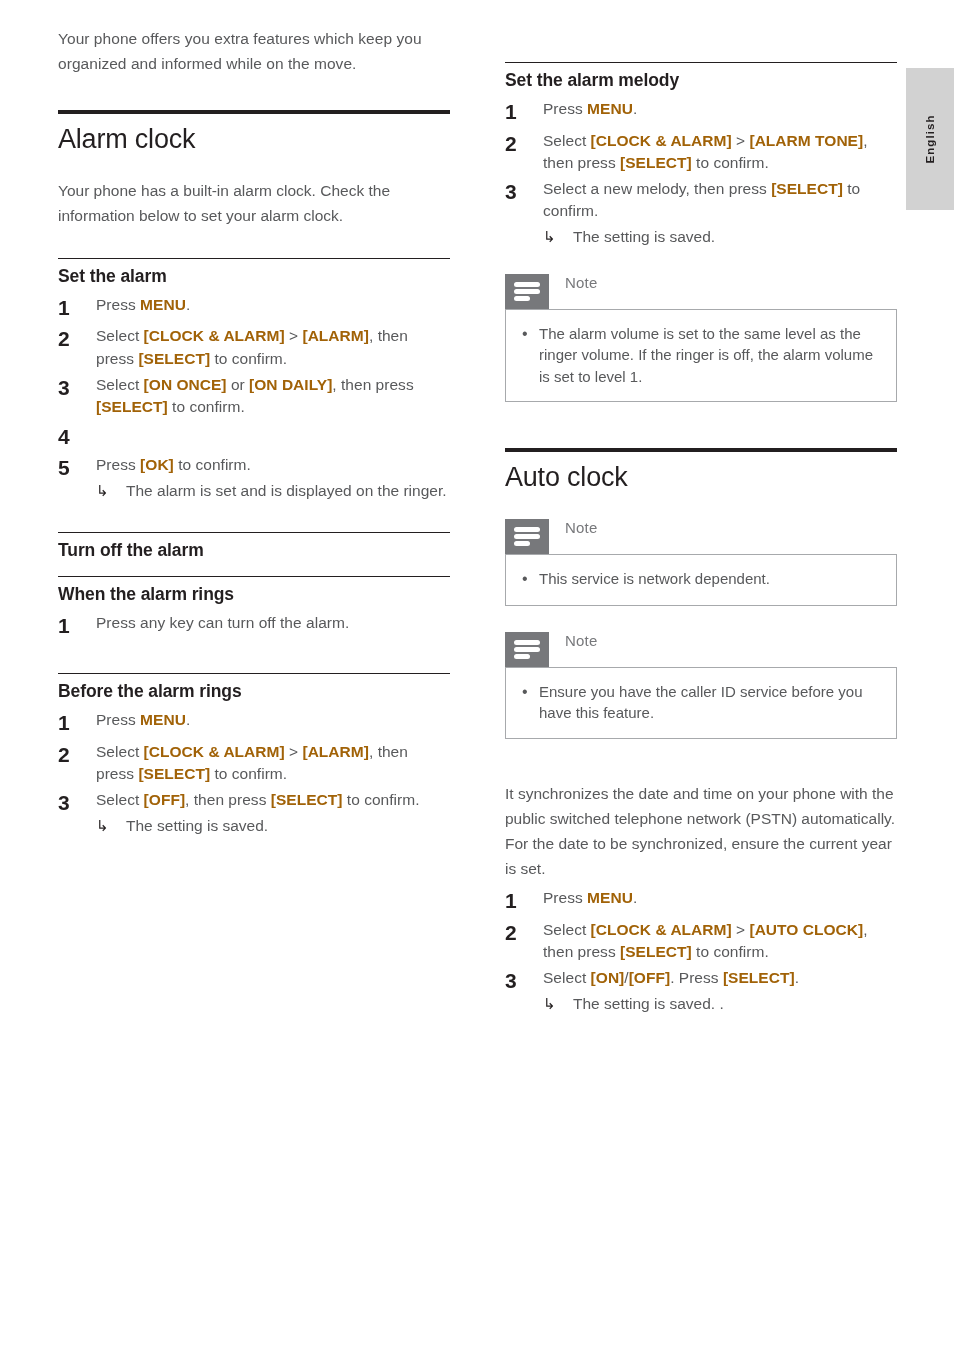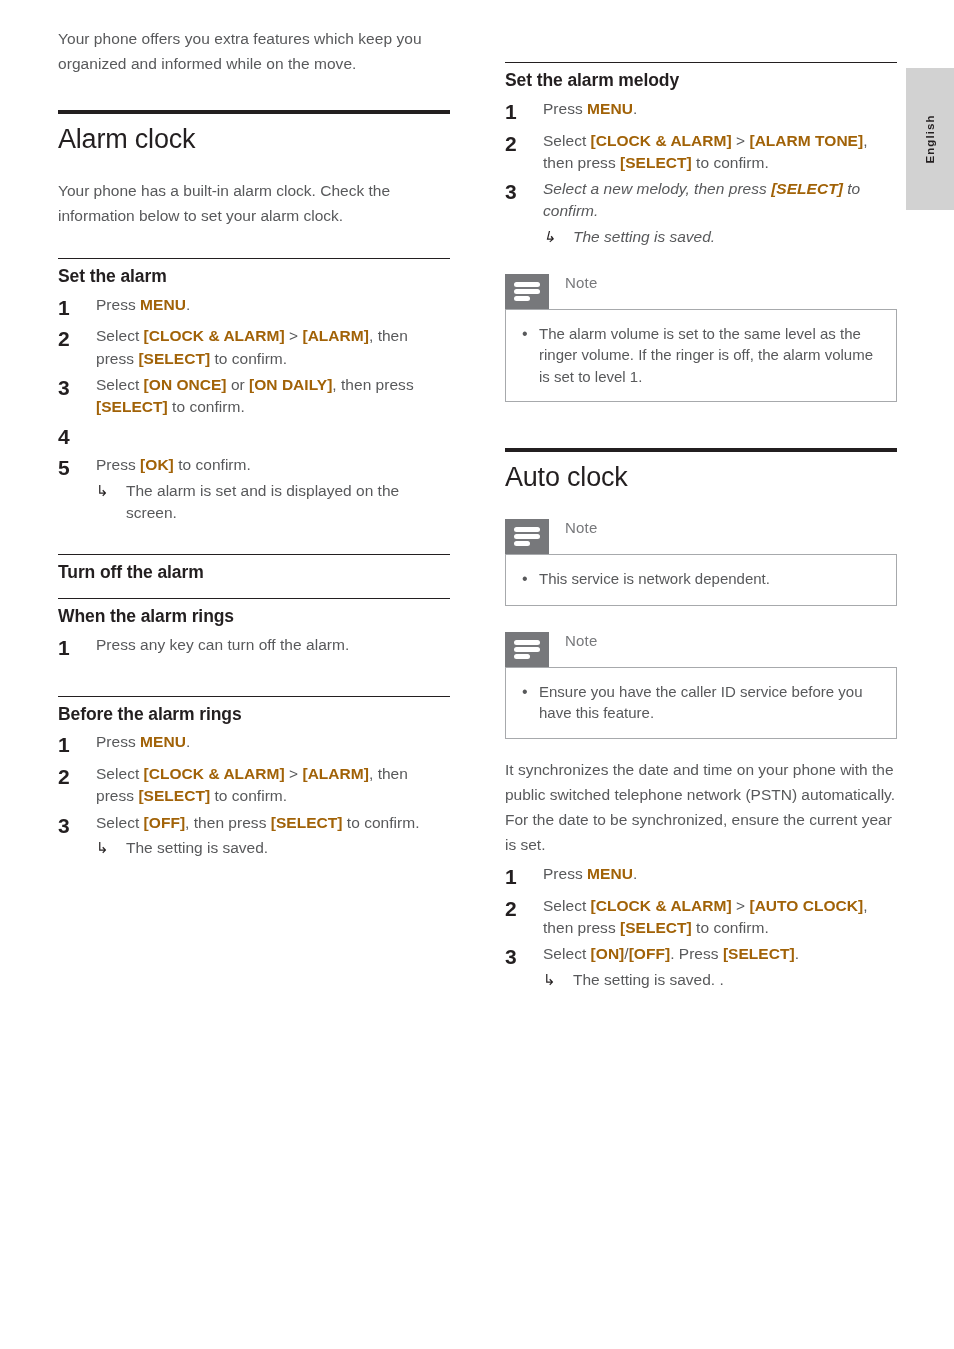--- a/index.html
+++ b/index.html
@@ -286,21 +286,21 @@
         </li>
         <li>
           <span class="marker">4</span>
         </li>
         <li>
           <span class="marker">5</span>
           <div style="flex: 1 1 auto;">
             <div class="stext">Press <b>[OK]</b> to confirm.</div>
             <div class="result">
               <span class="arrow">↳</span>
-              <span class="rtext">The alarm is set and is displayed on the screen.</span>
+              <span class="rtext">The alarm is set and is displayed on the ringer.</span>
             </div>
           </div>
         </li>
       </ol>
 
     <div class="rule-thin"></div>
     <h2 class="sub">Turn off the alarm</h2>
 
     <div class="rule-thin" style="margin-top:14px"></div>
     <h2 class="sub">When the alarm rings</h2>
@@ -354,21 +354,21 @@
           </div>
         </li>
         <li>
           <span class="marker">2</span>
           <div style="flex: 1 1 auto;">
             <div class="stext">Select <b>[CLOCK &amp; ALARM]</b> &gt; <b>[ALARM TONE]</b>, then press <b>[SELECT]</b> to confirm.</div>
           </div>
         </li>
         <li>
           <span class="marker">3</span>
-          <div style="flex: 1 1 auto; font-style: italic;">
+          <div style="flex: 1 1 auto;">
             <div class="stext">Select a new melody, then press <b>[SELECT]</b> to confirm.</div>
             <div class="result">
               <span class="arrow">↳</span>
               <span class="rtext">The setting is saved.</span>
             </div>
           </div>
         </li>
       </ol>
 
     <div class="note">
@@ -424,21 +424,21 @@
       <div class="note-body">
         <ul class="note-list">
             <li>
               <span class="bullet">•</span>
               <span class="ntext">Ensure you have the caller ID service before you have this feature.</span>
             </li>
           </ul>
       </div>
     </div>
 
-    <div class="para" style="margin-top:18px">It synchronizes the date and time on your phone with the public switched telephone network (PSTN) automatically. For the date to be synchronized, ensure the current year is set.</div>
+    <div class="para" style="margin-top:42px">It synchronizes the date and time on your phone with the public switched telephone network (PSTN) automatically. For the date to be synchronized, ensure the current year is set.</div>
     <ol class="steps">
         <li>
           <span class="marker">1</span>
           <div style="flex: 1 1 auto;">
             <div class="stext">Press <b>MENU</b>.</div>
           </div>
         </li>
         <li>
           <span class="marker">2</span>
           <div style="flex: 1 1 auto;">

